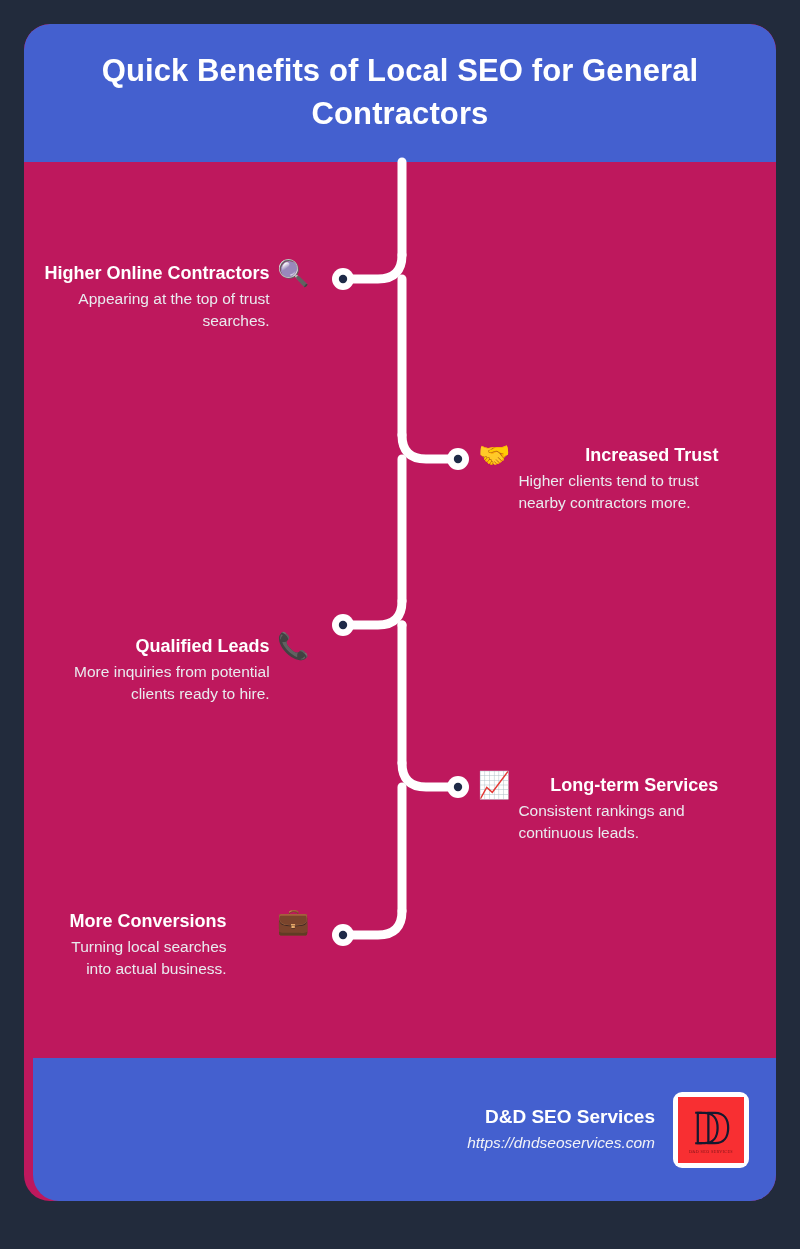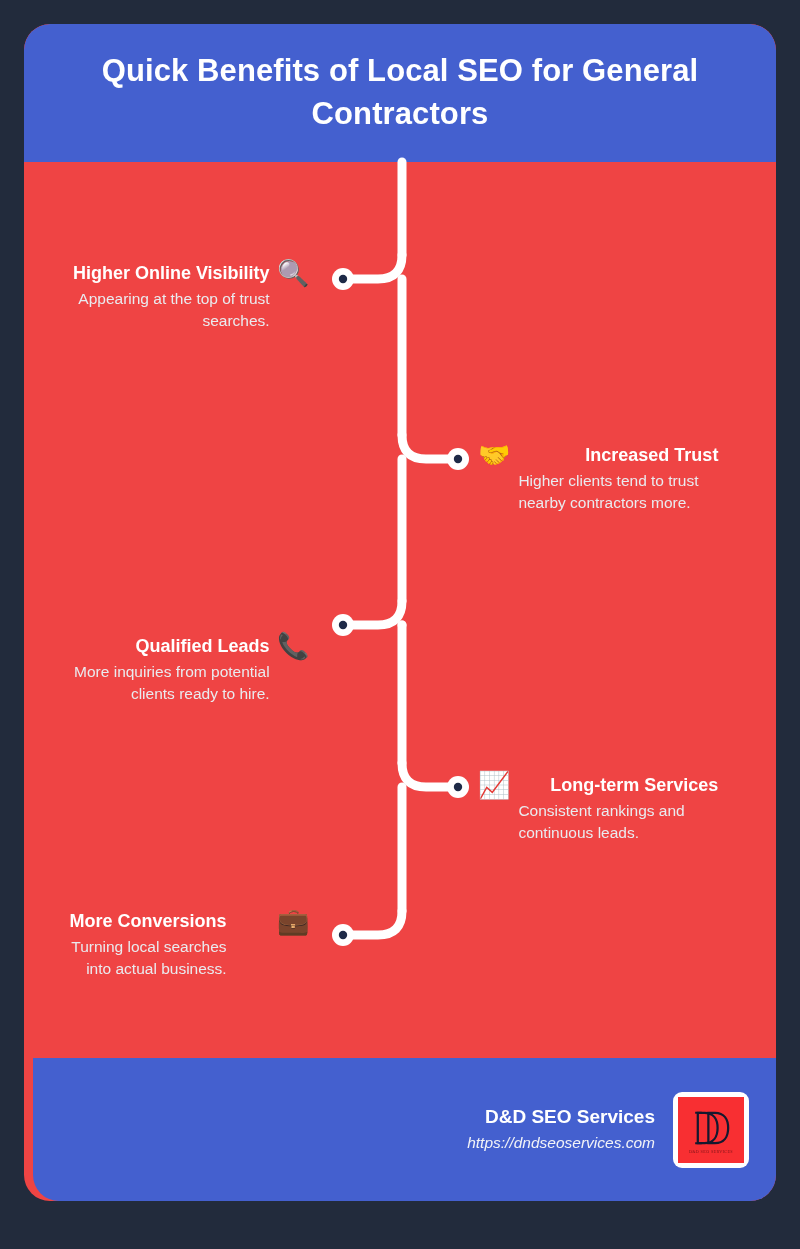--- a/index.html
+++ b/index.html
@@ -13,21 +13,21 @@
     font-family: "Liberation Sans", sans-serif;
     overflow: hidden;
   }
 
   #infographic-card {
     position: absolute;
     left: 24px;
     top: 24px;
     width: 752px;
     height: 1177px;
-    background: #ef4444;
+    background: #be185d;
     border-radius: 26px;
     overflow: hidden;
   }
 
   
   #header-band {
     position: absolute;
     left: 0;
     top: 0;
     width: 752px;
@@ -209,21 +209,21 @@
       <circle cx="434" cy="763" r="11" fill="#ffffff"></circle>
       <circle cx="434" cy="763" r="4.2" fill="#1e2a47"></circle>
 
       <circle cx="319" cy="911" r="11" fill="#ffffff"></circle>
       <circle cx="319" cy="911" r="4.2" fill="#1e2a47"></circle>
     </g>
   </svg>
 
   <div class="item item-left" style="top:238px;">
     <div class="item-text">
-      <div class="item-title">Higher Online Visibility</div>
+      <div class="item-title">Higher Online Contractors</div>
       <div class="item-desc">Appearing at the top of trust searches.</div>
     </div>
     <div class="item-emoji">🔍</div>
   </div>
 
   <div class="item item-right" style="top:420px;">
     <div class="item-emoji">🤝</div>
     <div class="item-text">
       <div class="item-title">Increased Trust</div>
       <div class="item-desc">Higher clients tend to trust nearby contractors more.</div>

